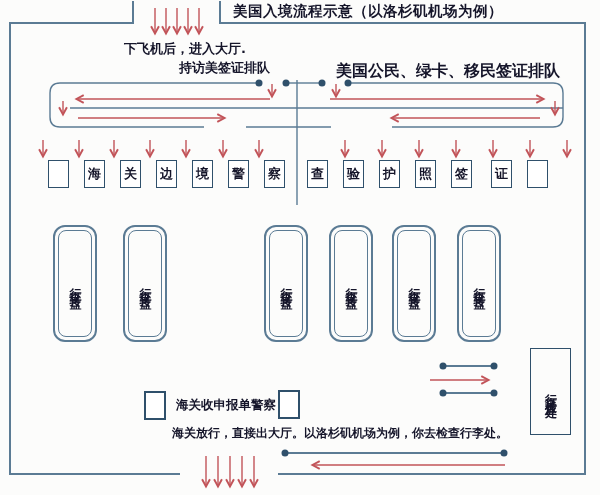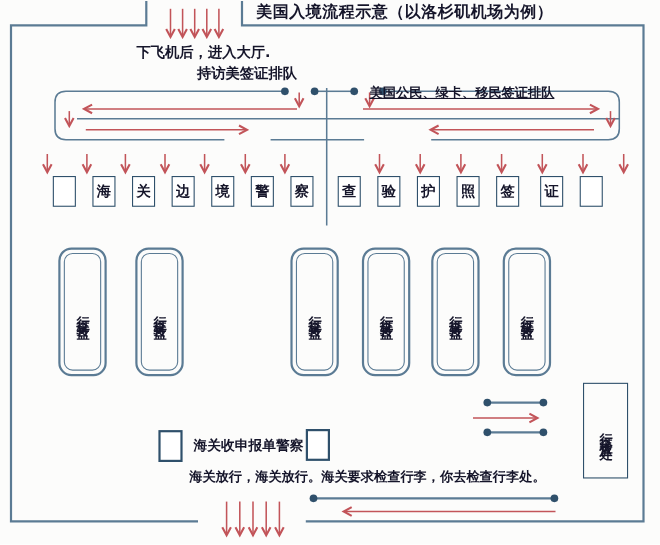--- a/index.html
+++ b/index.html
@@ -11,21 +11,21 @@
   .bd{fill:none;stroke:var(--line,#5b7b94);stroke-width:2;}
   .q{fill:none;stroke:var(--line,#5b7b94);stroke-width:1.4;}
   .bl{fill:none;stroke:var(--line,#5b7b94);stroke-width:2;}
   .ra{fill:none;stroke:var(--arrow,#c25459);stroke-width:1.4;}
   .dot{fill:var(--dot,#2f506b);}
   .ah{fill:none;stroke:var(--arrow,#c25459);stroke-width:1.7;}
   .t{position:absolute;white-space:nowrap;font-weight:bold;line-height:1.15;}
   .title{left:233px;top:3px;font-size:14.5px;letter-spacing:.5px;}
   .enter{left:124px;top:42px;font-size:13px;}
   .visitor{left:179px;top:61px;font-size:13px;}
-  .citizen{left:336px;top:78px;font-size:12px;text-decoration:underline;}
+  .citizen{left:336px;top:62px;font-size:16px;}
   .decl{left:176px;top:398px;font-size:12.5px;text-align:center;}
   .exitnote{left:172px;top:427px;font-size:12px;}
   .booth{
     position:absolute;top:160px;width:21px;height:28px;box-sizing:border-box;
     border:1.5px solid var(--dot,#2f506b);background:#fff;
     display:flex;align-items:center;justify-content:center;
     font-size:13px;font-weight:bold;
   }
   .car{
     position:absolute;top:225px;width:44px;height:117px;box-sizing:border-box;
@@ -141,21 +141,21 @@
       <line class="ra" x1="242" y1="456" x2="242" y2="486" marker-end="url(#ar)"></line>
       <line class="ra" x1="254" y1="456" x2="254" y2="486" marker-end="url(#ar)"></line>
     </g>
   </svg>
 
   <div class="t title">美国入境流程示意（以洛杉矶机场为例）</div>
   <div class="t enter">下飞机后，进入大厅.</div>
   <div class="t visitor">持访美签证排队</div>
   <div class="t citizen">美国公民、绿卡、移民签证排队</div>
   <div class="t decl">海关收申报单警察</div>
-  <div class="t exitnote">海关放行，海关放行。海关要求检查行李，你去检查行李处。</div>
+  <div class="t exitnote">海关放行，直接出大厅。以洛杉矶机场为例，你去检查行李处。</div>
 
   <div class="booth" style="left:48px"></div>
   <div class="booth" style="left:84px">海</div>
   <div class="booth" style="left:120px">关</div>
   <div class="booth" style="left:156px">边</div>
   <div class="booth" style="left:192px">境</div>
   <div class="booth" style="left:228px">警</div>
   <div class="booth" style="left:264px">察</div>
   <div class="booth" style="left:307px">查</div>
   <div class="booth" style="left:343px">验</div>

